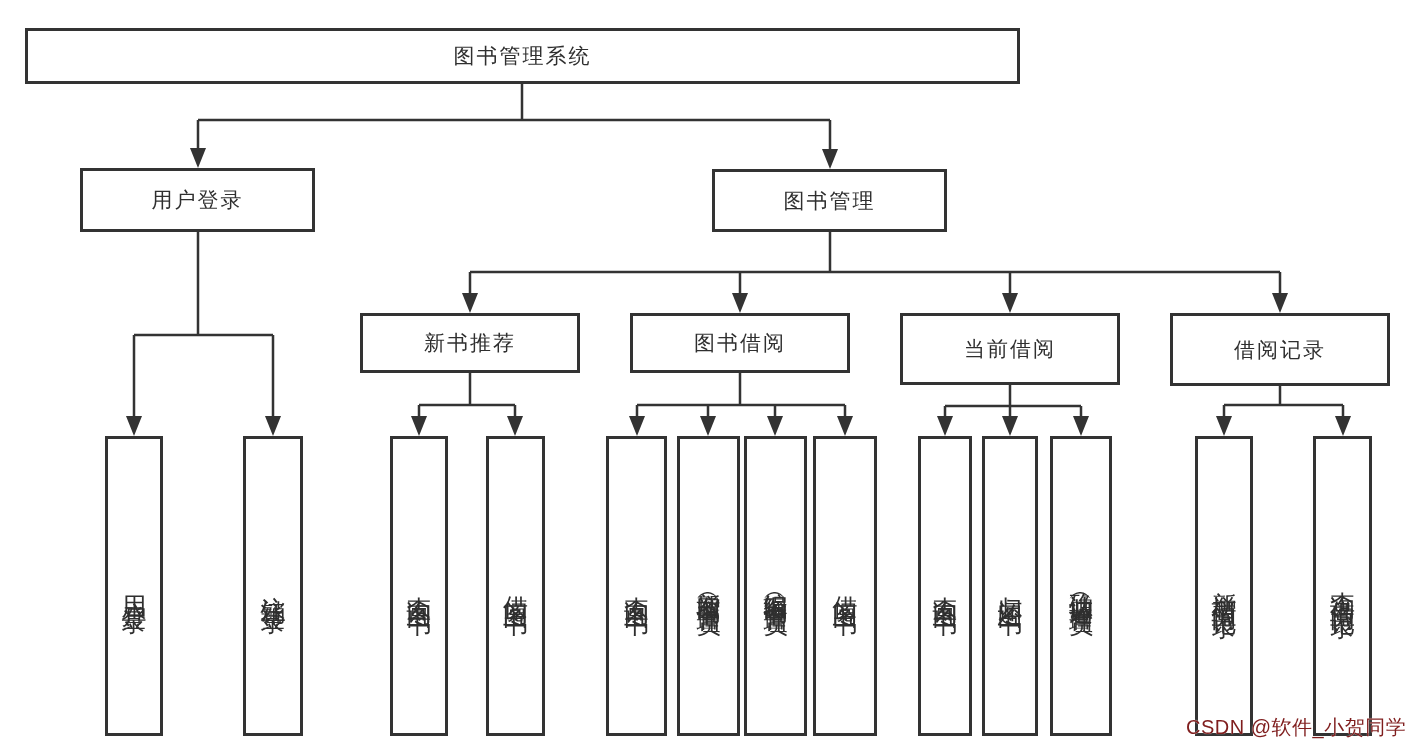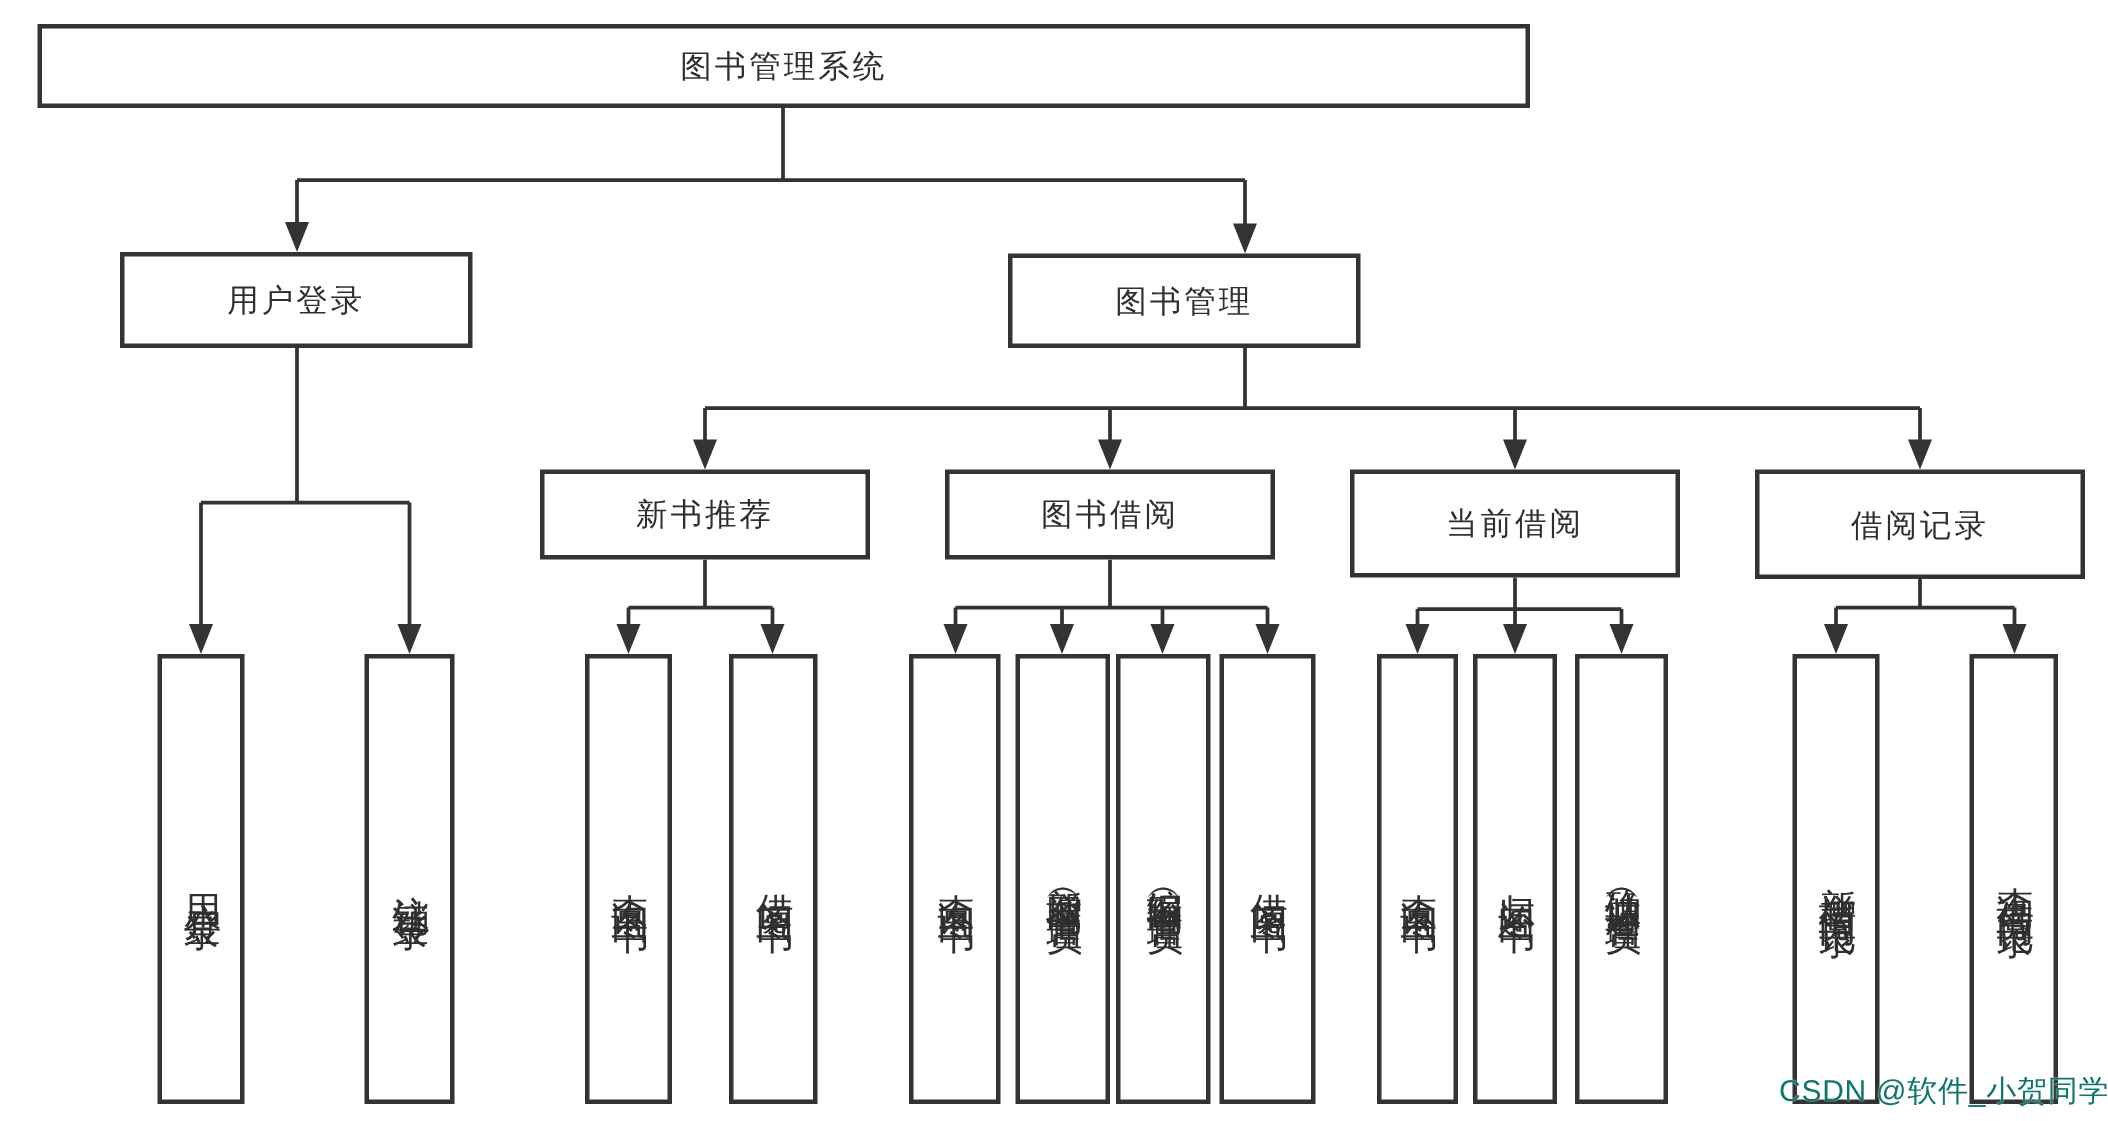--- a/index.html
+++ b/index.html
@@ -47,21 +47,21 @@
   }
   .vlabel.long {
     font-size: 24px;
     letter-spacing: 3px;
   }
   .watermark {
     position: absolute;
     left: 1186px;
     top: 714px;
     font-size: 20px;
-    color: #0f766e;
+    color: #7f1d1d;
     letter-spacing: 0.5px;
     white-space: nowrap;
     z-index: 5;
     text-shadow: 0 0 1px #ffffff;
   }
 </style>
 </head>
 <body>
 
 <div class="canvas">
@@ -116,28 +116,28 @@
       <polygon points="767,416 783,416 775,436"></polygon>
       <polygon points="837,416 853,416 845,436"></polygon>
       <polygon points="937,416 953,416 945,436"></polygon>
       <polygon points="1002,416 1018,416 1010,436"></polygon>
       <polygon points="1073,416 1089,416 1081,436"></polygon>
       <polygon points="1216,416 1232,416 1224,436"></polygon>
       <polygon points="1335,416 1351,416 1343,436"></polygon>
     </g>
   </svg>
 
-  <div class="box" style="left:25px;top:16px;width:995px;height:56px">
+  <div class="box" style="left:25px;top:28px;width:995px;height:56px">
     <span class="hlabel">图书管理系统</span>
   </div>
 
   <div class="box" style="left:80px;top:168px;width:235px;height:64px">
     <span class="hlabel">用户登录</span>
   </div>
-  <div class="box" style="left:672px;top:169px;width:235px;height:63px">
+  <div class="box" style="left:712px;top:169px;width:235px;height:63px">
     <span class="hlabel">图书管理</span>
   </div>
 
   <div class="box" style="left:360px;top:313px;width:220px;height:60px">
     <span class="hlabel">新书推荐</span>
   </div>
   <div class="box" style="left:630px;top:313px;width:220px;height:60px">
     <span class="hlabel">图书借阅</span>
   </div>
   <div class="box" style="left:900px;top:313px;width:220px;height:72px">

